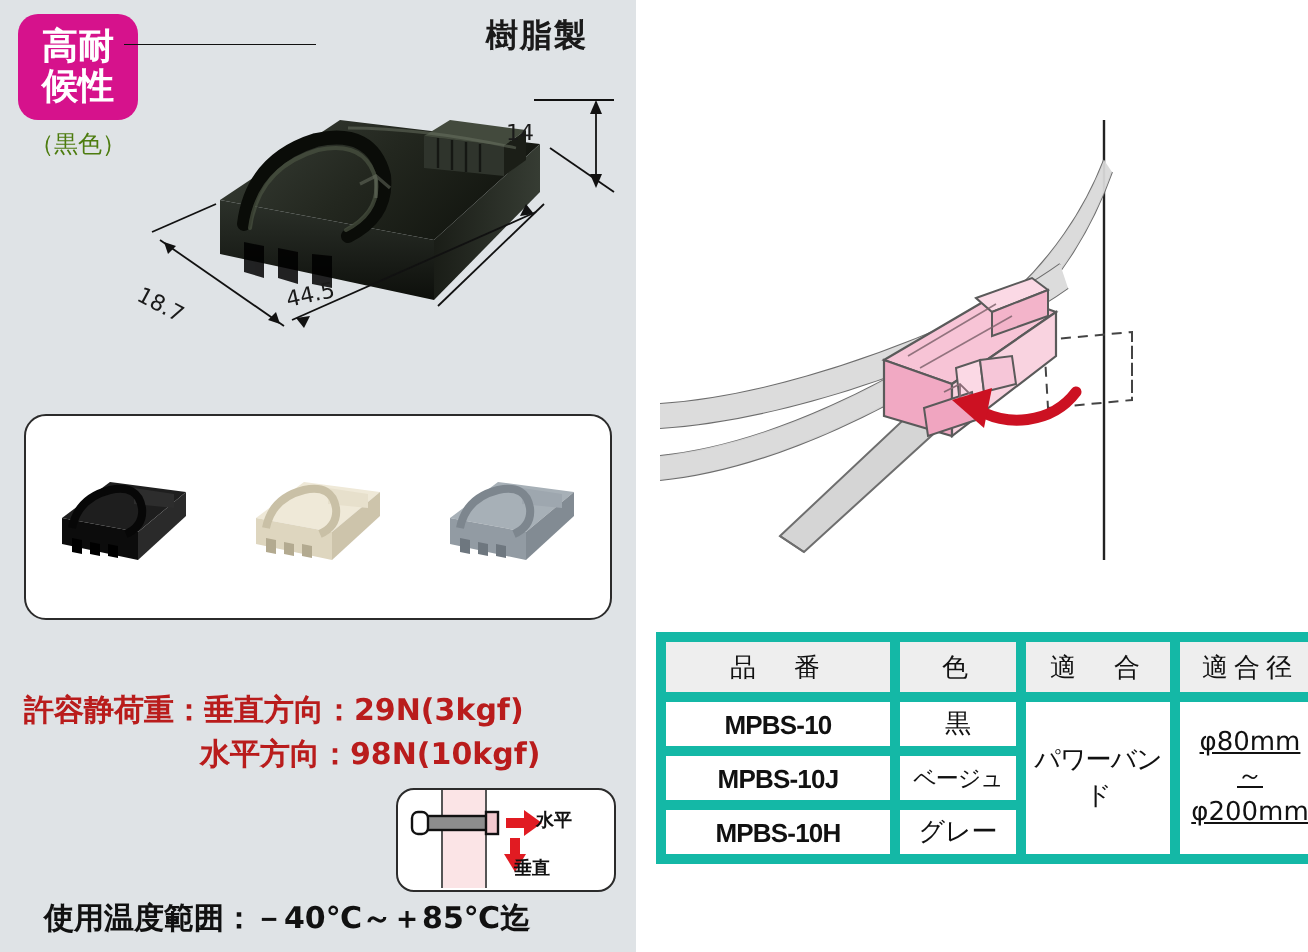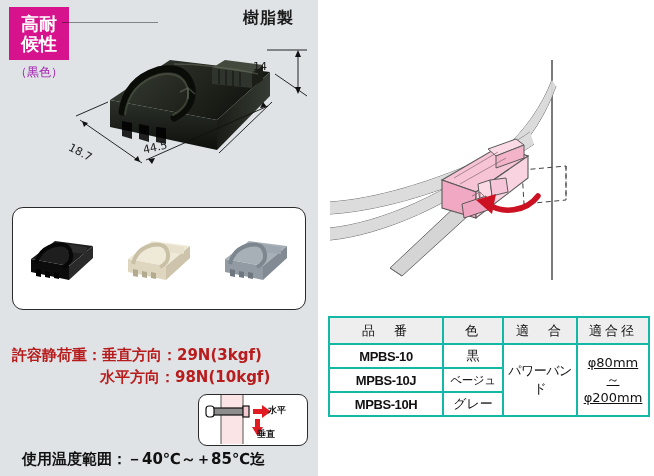--- a/index.html
+++ b/index.html
@@ -15,29 +15,29 @@
 
   
   .left-panel{
     position:absolute;left:0;top:0;width:318px;height:476px;
     background:#dfe3e6;
   }
 
   
   .badge{
     position:absolute;left:9px;top:7px;width:60px;height:53px;
-    background:#d6128c;border-radius:0;
+    background:#d6128c;border-radius:10px;
     display:flex;flex-direction:column;align-items:center;justify-content:center;
     color:#fff;font-weight:bold;font-size:18px;line-height:1.06;
     letter-spacing:0px;
   }
   .badge span{display:block;}
   .badge-sub{
     position:absolute;left:9px;top:64px;width:60px;text-align:center;
-    font-size:12px;color:#a21caf;
+    font-size:12px;color:#4d7c0f;
   }
 
   
   .resin-label{
     position:absolute;left:243px;top:8px;
     font-size:16px;font-weight:bold;color:#1a1a1a;letter-spacing:1px;
   }
 
   
   .hero{position:absolute;left:62px;top:22px;width:250px;height:150px;}
@@ -89,21 +89,21 @@
   .install{position:absolute;left:330px;top:18px;width:320px;height:285px;}
 
   
   .spec-table{
     position:absolute;left:328px;top:316px;width:312px;
     border-collapse:collapse;
     background:#fff;
     table-layout:fixed;
   }
   .spec-table th,.spec-table td{
-    border:2px solid #14b8a6;
+    border:5px solid #14b8a6;
     text-align:center;
     vertical-align:middle;
     padding:0;
     font-size:13px;
     color:#111;
   }
   .spec-table thead th{
     background:#eeeeee;height:25px;font-weight:normal;letter-spacing:3px;
     font-size:13px;
   }

